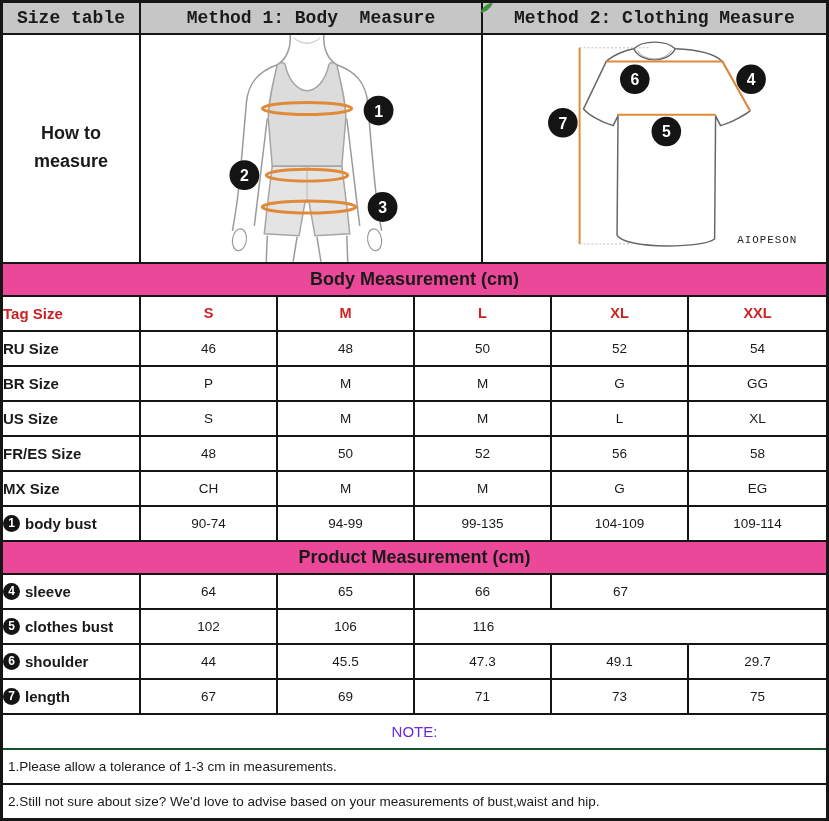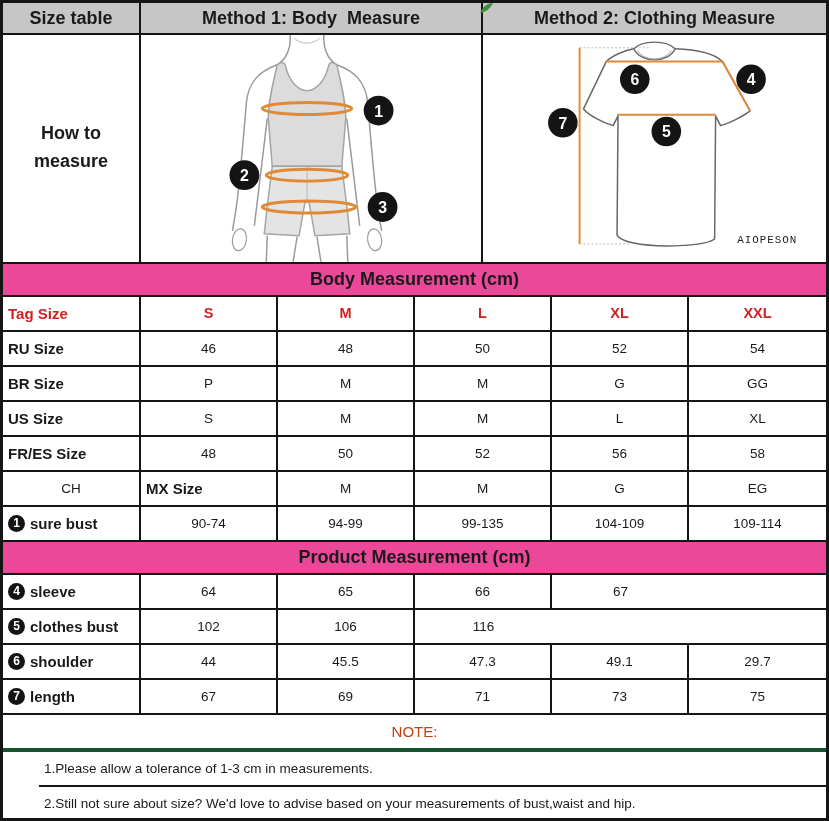--- a/index.html
+++ b/index.html
@@ -12,39 +12,39 @@
   }
   .grid-row { display:grid; border-bottom:2px solid #151515; flex:none; }
   .cols-3 { grid-template-columns:138px 342px 1fr; }
   .cols-6 { grid-template-columns:138px repeat(5, 1fr); }
   .cell {
     border-right:2px solid #151515; box-sizing:border-box;
     display:flex; align-items:center; justify-content:center;
     overflow:hidden; white-space:pre;
   }
   .cell:last-child { border-right:none; }
-  .hdr-row { height:30px; }
+  .hdr-row { height:30px;font-family:Liberation Mono, monospace; }
   .hdr-cell { background:#c6c6c6; font-weight:bold; font-size:18px; }
   .howto-row { flex:1 1 auto; }
   .howto-label { font-weight:bold; font-size:18px; line-height:1.55; text-align:center; white-space:normal; padding:15px 14px; }
   .diagram-cell { position:relative; background:#fff; }
   .diagram-cell svg { display:block; width:100%; height:100%; }
   .band { height:31px; background:#ec4899; display:flex; align-items:center; justify-content:center; font-weight:bold; font-size:18px; border-bottom:2px solid #151515; flex:none; }
   .data-row { height:33px; font-size:13.5px; }
-  .label-cell { justify-content:flex-start; padding-left:5px; font-weight:bold; font-size:15px; }
+  .label-cell { justify-content:flex-start; font-weight:bold; font-size:15px; }
   .red { color:#cc2222; }
   .tag-row .cell { font-weight:bold; color:#cc2222; font-size:14.5px; }
   .tag-row .label-cell { font-size:15px; }
   .cbadge {
     width:17px; height:17px; border-radius:50%; background:#141414; color:#fff;
     font-size:12px; font-weight:bold; display:inline-flex; align-items:center;
     justify-content:center; margin-right:5px; flex:none; line-height:1;
   }
-  .note-title-row { height:33px; display:flex; align-items:center; justify-content:center; font-size:15px; color:#c2410c; border-bottom:4px solid #14532d; flex:none; }
-  .note-row { height:33px; display:flex; align-items:center; padding-left:5px; font-size:13.5px; border-bottom:2px solid #151515; flex:none;margin-left:36px; }
+  .note-title-row { height:33px; display:flex; align-items:center; justify-content:center; font-size:15px; color:#6d28d9; border-bottom:2px solid #14532d; flex:none; }
+  .note-row { height:33px; display:flex; align-items:center; padding-left:5px; font-size:13.5px; border-bottom:2px solid #151515; flex:none; }
   .note-row.no-bb { border-bottom:none; }
   .green-mark { position:absolute; left:475px; top:0; width:16px; height:10px; z-index:5; }
   svg text.badge-num { fill:#fff; font-weight:bold; font-size:16px; text-anchor:middle; font-family:"Liberation Sans", sans-serif; }
   svg text.brand { fill:#222; font-size:11px; letter-spacing:1px; font-family:"Liberation Mono", monospace; }
 </style>
 </head>
 <body>
 
 <div class="sheet">
 
@@ -176,31 +176,31 @@
   </div>
   <div class="grid-row cols-6 data-row">
     <div class="cell label-cell">FR/ES Size</div>
     <div class="cell">48</div>
     <div class="cell">50</div>
     <div class="cell">52</div>
     <div class="cell">56</div>
     <div class="cell">58</div>
   </div>
   <div class="grid-row cols-6 data-row">
+    <div class="cell label-cell">MX Size</div>
     <div class="cell">CH</div>
-    <div class="cell label-cell">MX Size</div>
     <div class="cell">M</div>
     <div class="cell">M</div>
     <div class="cell">G</div>
     <div class="cell">EG</div>
   </div>
   <div class="grid-row cols-6 data-row">
     <div class="cell label-cell">
       <span class="cbadge">1</span>
-      <span>sure bust</span>
+      <span>body bust</span>
     </div>
     <div class="cell">90-74</div>
     <div class="cell">94-99</div>
     <div class="cell">99-135</div>
     <div class="cell">104-109</div>
     <div class="cell">109-114</div>
   </div>
 
   <div class="band">Product Measurement (cm)</div>
 

